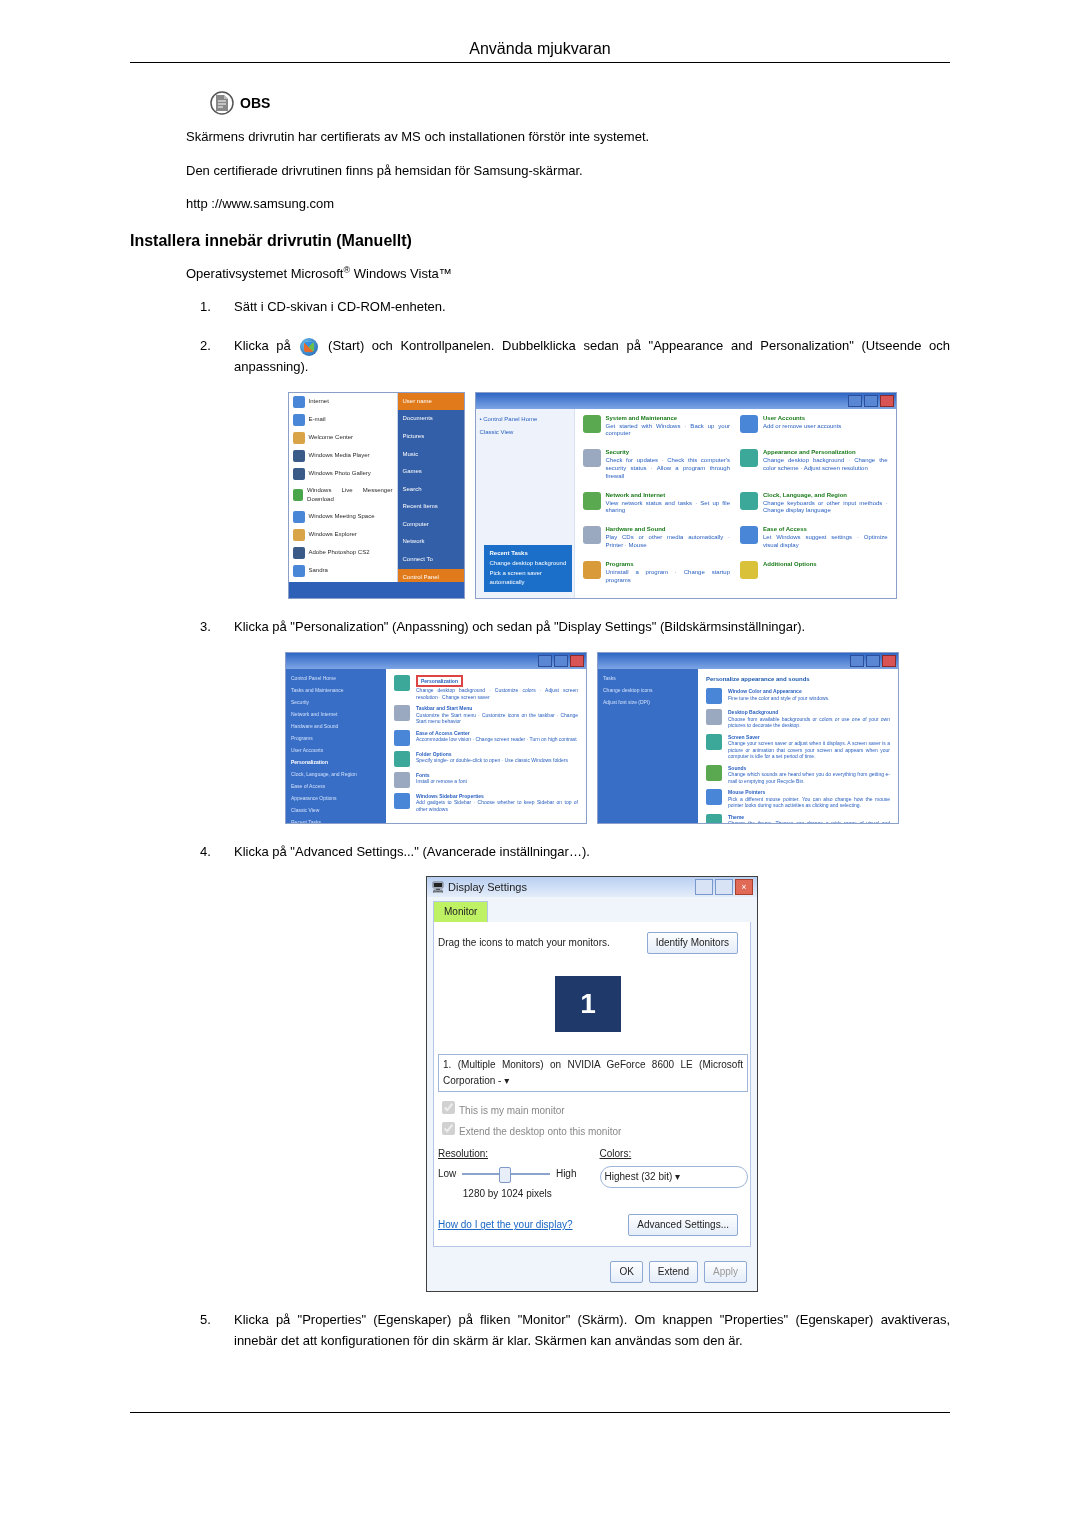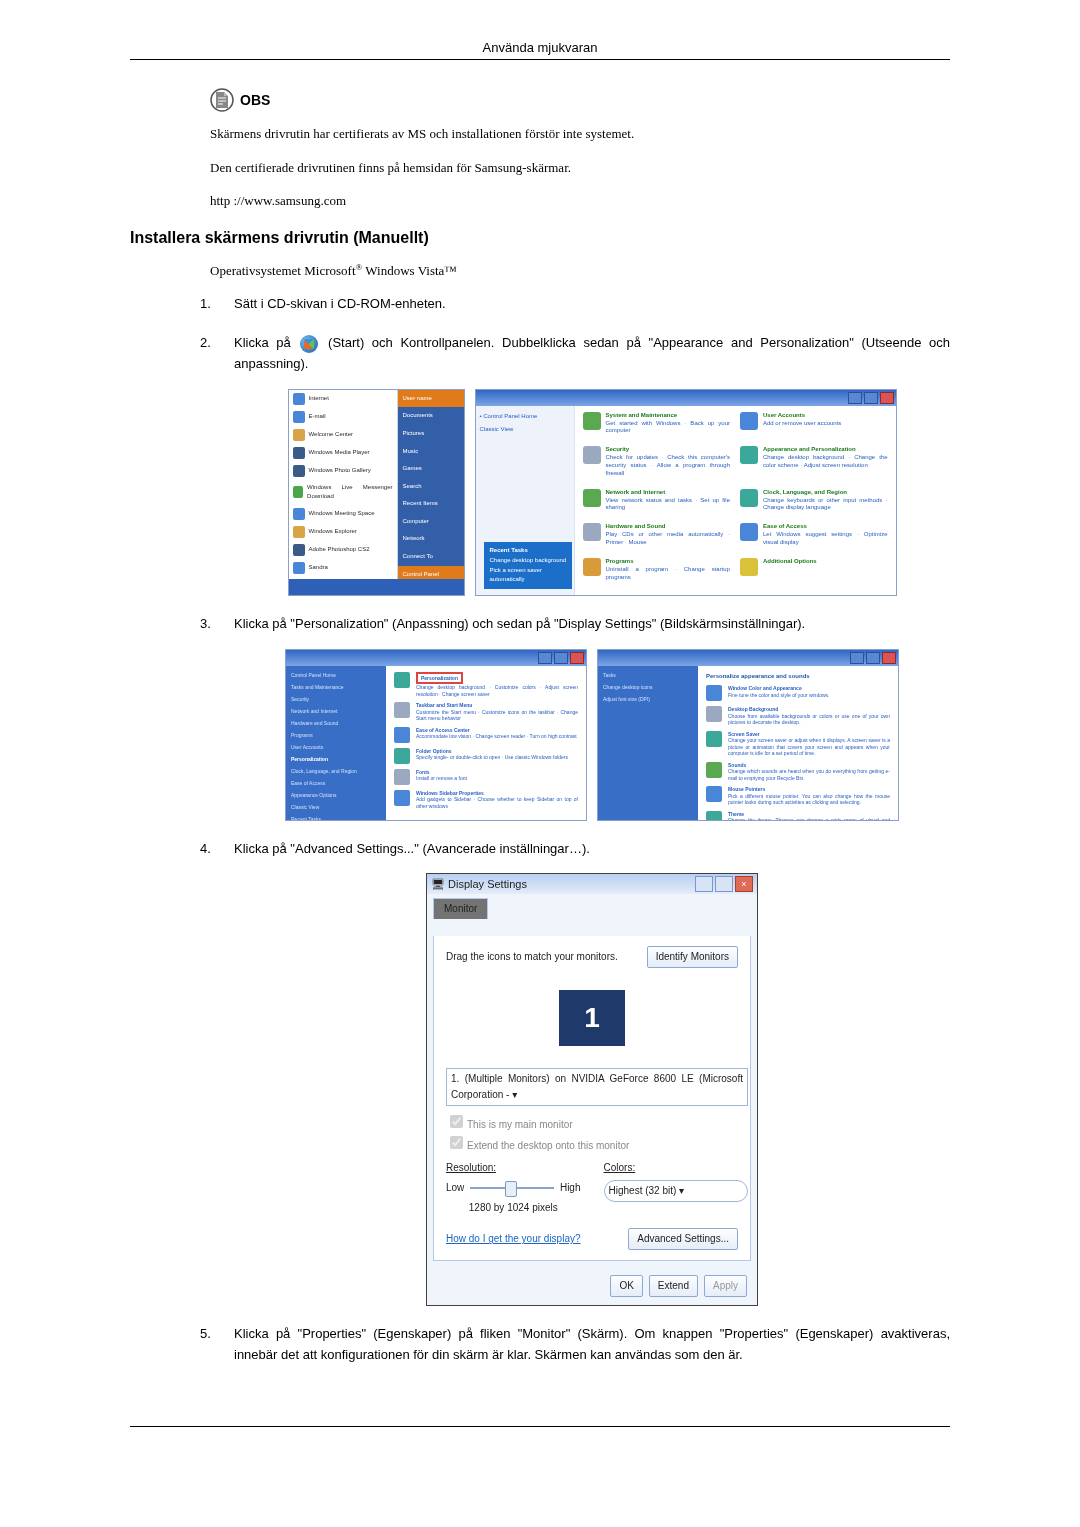--- a/index.html
+++ b/index.html
@@ -9,21 +9,21 @@
     font-size: 13px;
     color: #000;
     background: #fff;
     width: 1080px;
   }
   .page {
     padding: 40px 130px 60px 130px;
   }
   .header-title {
     text-align: center;
-    font-size: 13px;
+    font-size: 16px;
     margin-bottom: 4px;
   }
   .divider {
     border: none;
     border-top: 1px solid #000;
     margin: 0 0 28px 0;
   }
   .obs-row {
     display: flex;
     align-items: center;
@@ -34,24 +34,23 @@
     width: 24px;
     height: 24px;
     margin-right: 6px;
   }
   .obs-icon svg { width: 24px; height: 24px; }
   .obs-text {
     font-weight: bold;
     font-size: 14px;
   }
   .body-text {
-    margin-left: 80px;
+    margin-left: 56px;
     margin-bottom: 14px;
     line-height: 1.5;
-    font-family: Liberation Serif, serif;
   }
   .h2 {
     font-weight: bold;
     font-size: 16px;
     margin: 18px 0 14px 0;
   }
   .sup { vertical-align: super; font-size: 9px; }
   ol.steps {
     margin: 0 0 0 70px;
     padding: 0;
@@ -176,25 +175,25 @@
   .ds-title {
     height:20px; background:linear-gradient(#b9cff1,#e4edfa);
     display:flex; align-items:center; justify-content:space-between;
     padding:0 4px; font-size:11px;
   }
   .ds-title .tbtns { display:flex; gap:2px; }
   .ds-title .tbtns div{ width:16px;height:14px;border:1px solid #7a98cc;background:#d8e4f6; }
   .ds-title .tbtns .close{ background:#e06a55; border-color:#a8402c; color:#fff; display:flex;align-items:center;justify-content:center;font-size:9px; }
   .ds-tab {
     display:inline-block; border:1px solid #b5c7e6; border-bottom:none;
-    background:#737373; padding:2px 10px; margin:4px 0 0 6px; font-size:10px;
+    background:#bef264; padding:2px 10px; margin:4px 0 0 6px; font-size:10px;
   }
   .ds-inner {
-    margin:17px 6px 6px 6px; border:1px solid #b5c7e6; border-top:none;
-    background:#fff; padding:10px 12px 10px 12px;
+    margin:0 6px 6px 6px; border:1px solid #b5c7e6; border-top:none;
+    background:#fff; padding:10px 12px 10px 4px;
   }
   .ds-top-row { display:flex; justify-content:space-between; align-items:center; }
   .ds-btn {
     border:1px solid #8ea8d4; background:linear-gradient(#fdfefe,#e5edf9);
     padding:2px 8px; font-size:10px; border-radius:2px;
   }
   .monitor-area {
     margin:10px 0; height:80px;
     display:flex; align-items:center; justify-content:center;
   }
@@ -262,21 +261,21 @@
           <path d="M8 10 h8 M8 13 h8 M8 16 h5" stroke="#fff" stroke-width="1"></path>
         </svg>
     </span>
     <span class="obs-text">OBS</span>
   </div>
 
   <div class="body-text">Skärmens drivrutin har certifierats av MS och installationen förstör inte systemet.</div>
   <div class="body-text">Den certifierade drivrutinen finns på hemsidan för Samsung-skärmar.</div>
   <div class="body-text">http ://www.samsung.com</div>
 
-  <div class="h2">Installera skärmens drivrutin (Manuellt)</div>
+  <div class="h2">Installera innebär drivrutin (Manuellt)</div>
 
   <div class="body-text">
     <span>Operativsystemet Microsoft</span><span class="sup">®</span><span> Windows Vista™</span>
   </div>
 
   <ol class="steps">
     <li>Sätt i CD-skivan i CD-ROM-enheten.</li>
 
     <li>
       <span>Klicka på </span>

